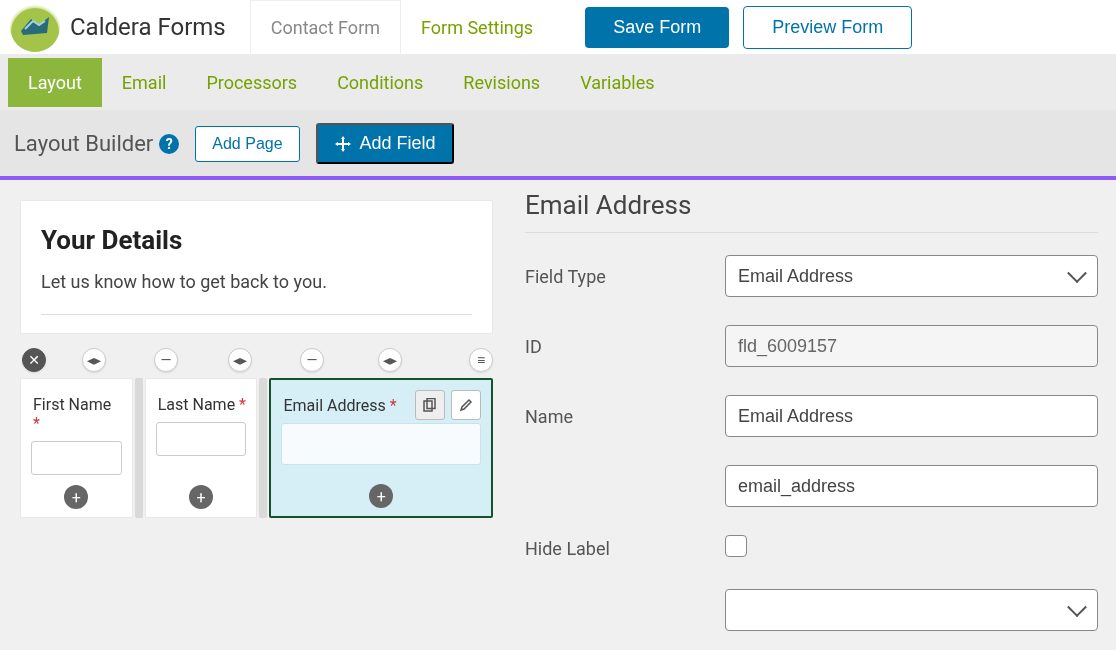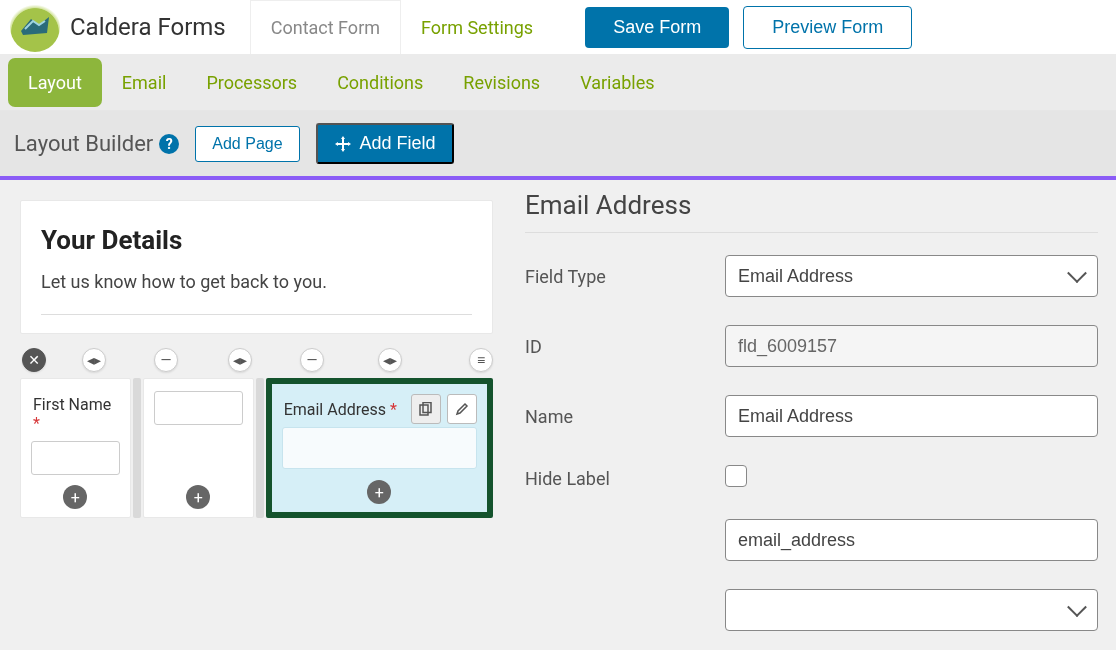--- a/index.html
+++ b/index.html
@@ -17,21 +17,21 @@
 .top-tab.inactive { border: 1px solid #eee; border-bottom: none; background: #fff; color:#888;}
 .top-tab.active { color: #78a100; border: none; }
 
 .top-actions { display: flex; align-items: center; gap: 14px; margin-left: 28px; }
 .btn { padding: 10px 28px; font-size: 18px; border-radius: 4px; cursor: pointer; border: none; }
 .btn-primary { background: #0073aa; color: #fff; }
 .btn-outline { background: #fff; border: 1px solid #0073aa; color: #0073aa; }
 
 
 .sub-nav { display: flex; align-items: center; background: #ebebeb; padding: 0 8px; height: 56px; gap: 0; }
-.sub-tab { padding: 14px 20px; font-size: 18px; color: #78a100; cursor: pointer; border-radius: 7px; }
+.sub-tab { padding: 14px 20px; font-size: 18px; color: #78a100; cursor: pointer; }
 .sub-tab.active { background: #8db63c; color: #fff; }
 
 
 .builder-bar { display: flex; align-items: center; background: #e5e5e5; padding: 12px 14px; gap: 16px; border-top:1px solid #e6e6e6; border-bottom:4px solid #8b5cf6;}
 .builder-title { font-size: 22px; color: #555; display: flex; align-items: center; gap: 6px; }
 .help-icon { width: 20px; height: 20px; border-radius: 50%; background: #0073aa; color: #fff; display: inline-flex; align-items: center; justify-content: center; font-size: 14px; font-weight: bold; }
 .btn-addpage { background: #fff; border: 1px solid #0073aa; color: #0073aa; padding: 8px 16px; border-radius: 3px; font-size: 16px; cursor:pointer;}
 .btn-addfield { background: #0073aa; color: #fff; padding: 8px 16px; border-radius: 3px; font-size: 18px; display: inline-flex; align-items: center; gap: 8px; cursor:pointer; }
 .move-icon { display:inline-flex; }
 
@@ -46,21 +46,21 @@
 .card hr { border: none; border-top: 1px solid #ddd; margin: 0 0 0 0; }
 
 
 .row-controls { display:flex; align-items:center; padding: 14px 0 6px 2px; gap:0;}
 .ctrl { width:24px; height:24px; border-radius:50%; background:#fff; border:1px solid #ccc; display:inline-flex; align-items:center; justify-content:center; font-size:14px; color:#555; cursor:pointer; box-shadow: 0 1px 2px rgba(0,0,0,0.1);}
 .ctrl.dark { background:#555; color:#fff; border-color:#555;}
 
 .fields-row { display: flex; gap: 2px; align-items:stretch; }
 .field-col { flex: 1; background: #fff; border: 1px solid #e8e8e8; border-radius: 2px; padding: 12px 10px 8px 10px; display:flex; flex-direction:column; align-items:center; min-height: 140px; position:relative;}
 .field-col.wide { flex: 2.2; }
-.field-col.selected { background: #d6eff7; border: 6px solid #14532d; }
+.field-col.selected { background: #d6eff7; border: 2px solid #14532d; }
 .field-col .lbl { font-size: 16px; color: #333; align-self: flex-start; margin:4px 0 8px 2px;}
 .req { color: #d63638; }
 .field-input { width: 100%; height: 34px; border: 1px solid #ccc; border-radius: 3px; background: #fff; }
 .field-col.selected .field-input { background:#f7fbfd; border-color:#c7e4ee; height:42px;}
 .divider { width: 8px; background: #d9d9d9; border-radius: 2px; margin: 0 0;}
 .plus-btn { width:24px; height:24px; border-radius:50%; background:#666; color:#fff; display:inline-flex; align-items:center; justify-content:center; font-size:16px; margin-top:auto; cursor:pointer;}
 
 .field-actions { position:absolute; top:10px; right:10px; display:flex; gap:6px;}
 .icon-btn { width:30px; height:30px; border:1px solid #bbb; background:#eee; border-radius:3px; display:inline-flex; align-items:center; justify-content:center; cursor:pointer;}
 
@@ -150,20 +150,21 @@
     </div>
 
     <div class="fields-row">
       <div class="field-col">
         <div class="lbl"><span>First Name</span> <span class="req">*</span></div>
         <div class="field-input"></div>
         <div class="plus-btn">+</div>
       </div>
       <div class="divider"></div>
       <div class="field-col">
+        <div class="lbl"><span>Last Name</span> <span class="req">*</span></div>
         <div class="field-input"></div>
         <div class="plus-btn">+</div>
       </div>
       <div class="divider"></div>
       <div class="field-col wide selected">
         <div class="field-actions">
           <div class="icon-btn">
               <svg width="14" height="14" viewBox="0 0 14 14">
                 <rect x="1" y="3" width="8" height="10" fill="none" stroke="#555" stroke-width="1.5"></rect>
                 <rect x="4" y="0.5" width="8" height="10" fill="none" stroke="#555" stroke-width="1.5"></rect>
@@ -196,27 +197,27 @@
       <div class="setting-label">ID</div>
       <div class="setting-control"><input class="txt readonly" readonly="" value="fld_6009157" style=""></div>
     </div>
 
     <div class="setting-row">
       <div class="setting-label">Name</div>
       <div class="setting-control"><input class="txt" value="Email Address" style=""></div>
     </div>
 
     <div class="setting-row">
+      <div class="setting-label"></div>
+      <div class="setting-control"><input class="txt" value="email_address" style=""></div>
+    </div>
+
+    <div class="setting-row">
       <div class="setting-label">Hide Label</div>
       <div class="setting-control"><span class="chk"></span></div>
-    </div>
-
-    <div class="setting-row">
-      <div class="setting-label"></div>
-      <div class="setting-control"><input class="txt" value="email_address" style=""></div>
     </div>
 
     <div class="setting-row">
       <div class="setting-label"></div>
       <div class="setting-control">
           <div class="sel-wrap"><select class="sel"><option></option></select></div>
         </div>
     </div>
 
     <div class="setting-row">

